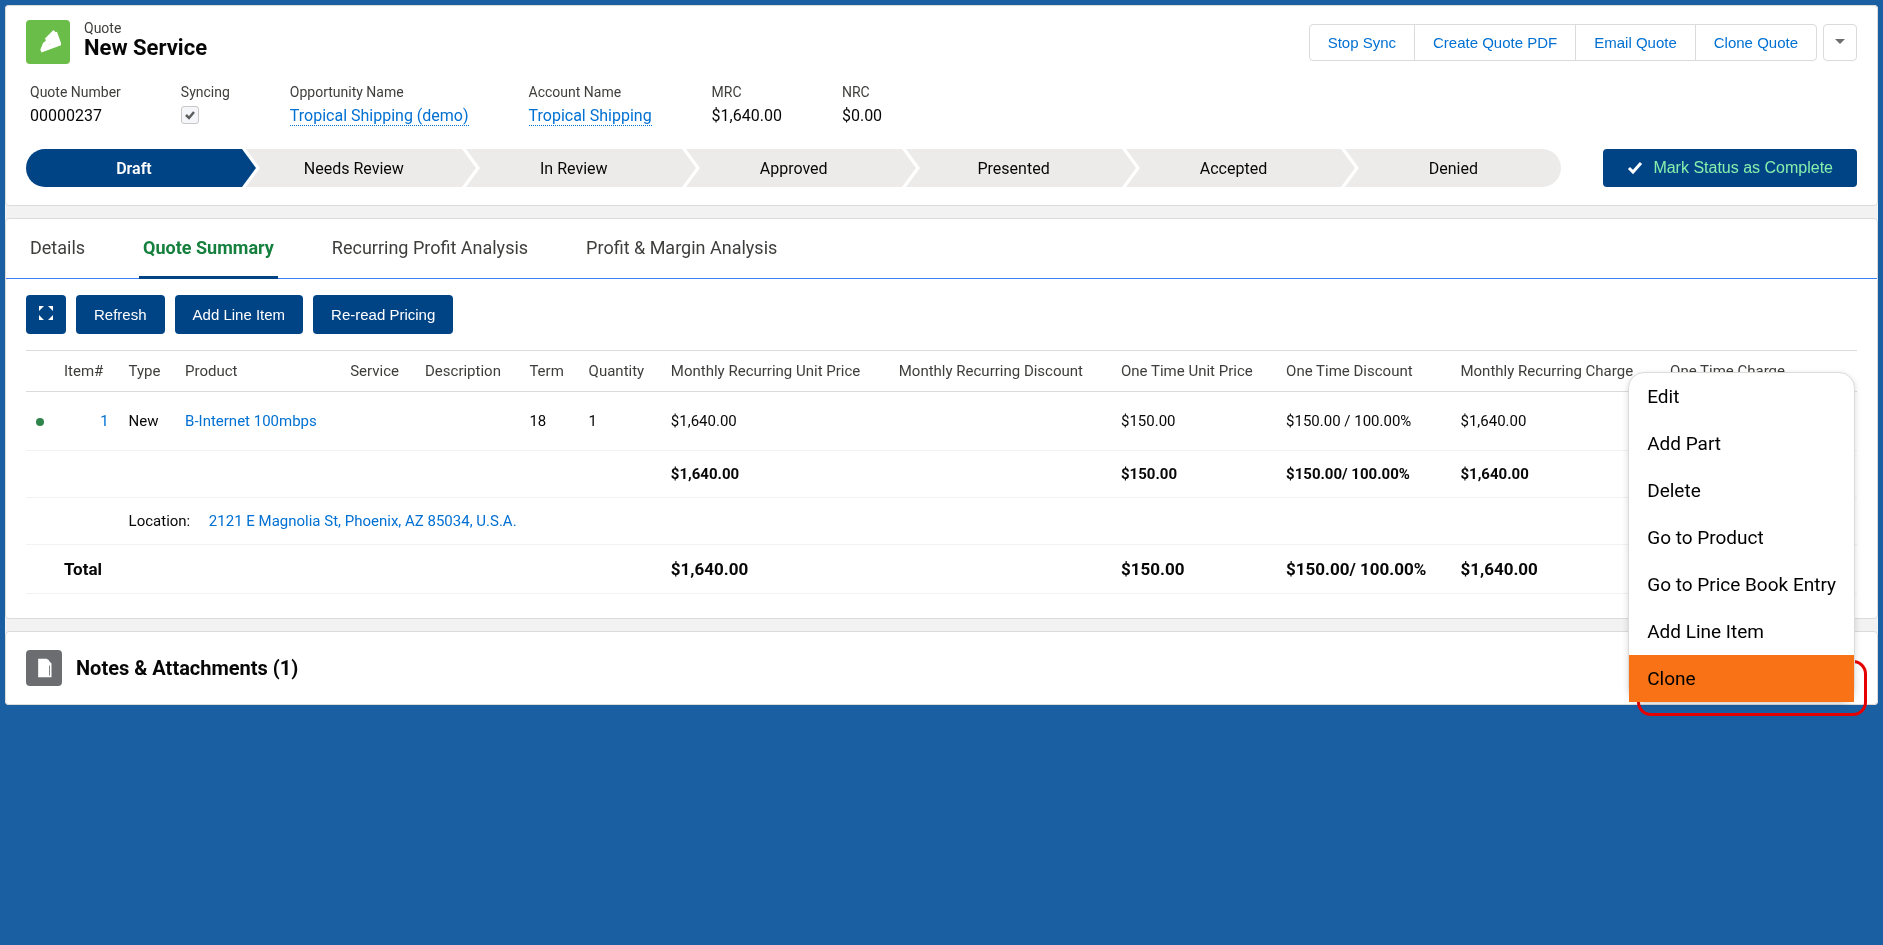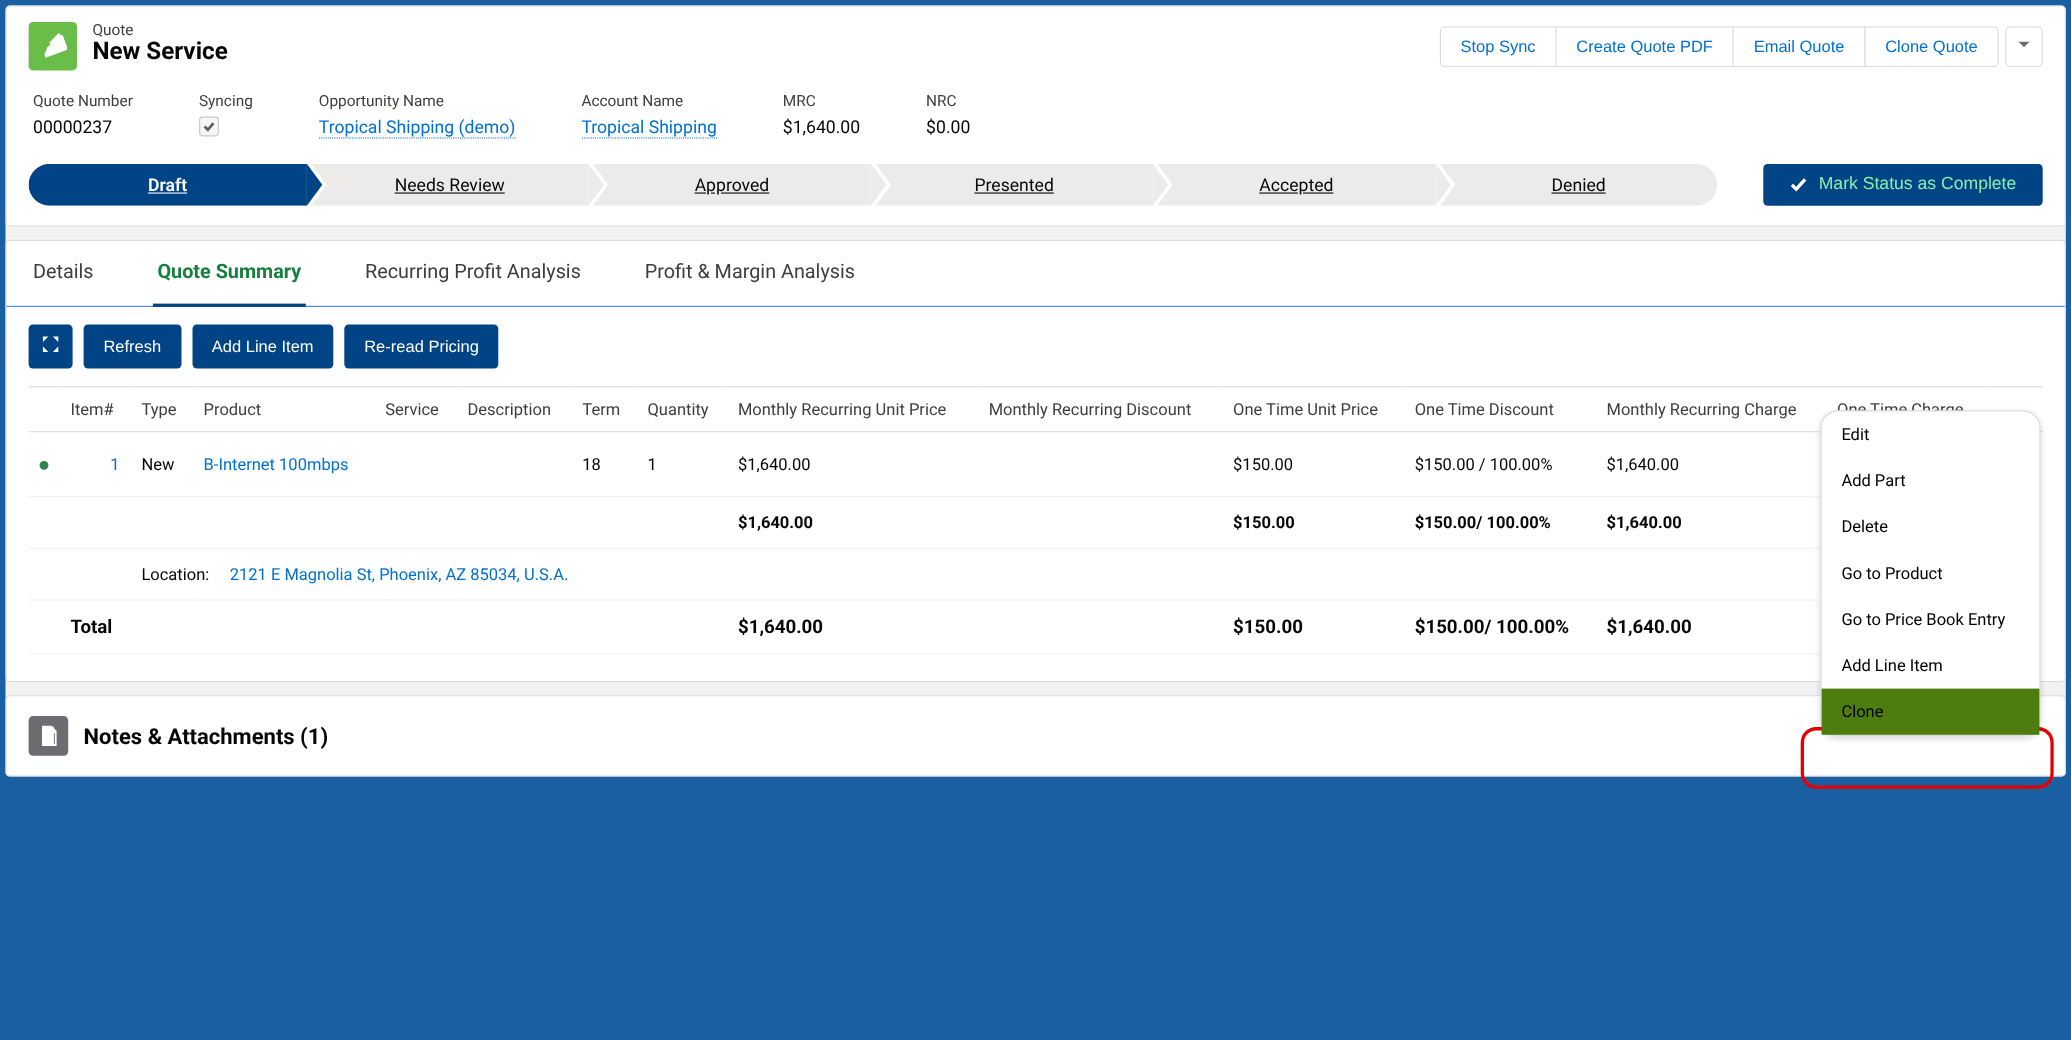--- a/index.html
+++ b/index.html
@@ -86,21 +86,20 @@
     flex: 1;
     background: #ecebea;
     color: #080707;
     height: 38px;
     display: flex;
     align-items: center;
     justify-content: center;
     font-size: 16px;
     margin-right: 4px;
     cursor: pointer;
-    text-decoration: underline;
   }
   .chevron.current { background: #014486; color: #fff; font-weight: 600; }
   .chevron.current { border-top-left-radius: 19px; border-bottom-left-radius: 19px; }
   .chevron:not(:first-child)::before {
     content:"";
     position: absolute; left:0; top:0;
     border-top: 19px solid transparent;
     border-bottom: 19px solid transparent;
     border-left: 14px solid #fff;
   }
@@ -197,28 +196,28 @@
 
   .dropdown {
     position: absolute;
     right: 30px;
     top: 0;
     background: #fff;
     border: 1px solid #dddbda;
     border-radius: 16px;
     box-shadow: 0 2px 6px rgba(0,0,0,0.15);
     min-width: 200px;
-    font-size: 15px;
+    font-size: 19px;
     z-index: 10;
   }
   .dropdown .mi {
     padding: 12px 18px;
     cursor: pointer;
   }
-  .dropdown .mi.hl { background:#4d7c0f; }
+  .dropdown .mi.hl { background:#f97316; }
   .highlight-box {
     position: absolute;
     border: 3px solid #e60000;
     border-radius: 14px;
     pointer-events: none;
   }
 
   .notes-card { padding: 18px 20px; display:flex; align-items:center; gap:14px; position: relative; }
   .notes-icon {
     width: 36px; height:36px; background:#6b6d70; border-radius:4px;
@@ -294,20 +293,21 @@
       <div class="field-col">
         <div class="fld-label">NRC</div>
         <div class="fld-value">$0.00</div>
       </div>
     </div>
 
     <div class="path-wrap">
       <div class="path">
         <div class="chevron current">Draft</div>
         <div class="chevron">Needs Review</div>
+        <div class="chevron">In Review</div>
         <div class="chevron">Approved</div>
         <div class="chevron">Presented</div>
         <div class="chevron">Accepted</div>
         <div class="chevron">Denied</div>
       </div>
       <button class="mark-complete">
         <svg viewBox="0 0 16 16">
             <path d="M2 8l4 4 8-9"></path>
           </svg>
         <span>Mark Status as Complete</span>

